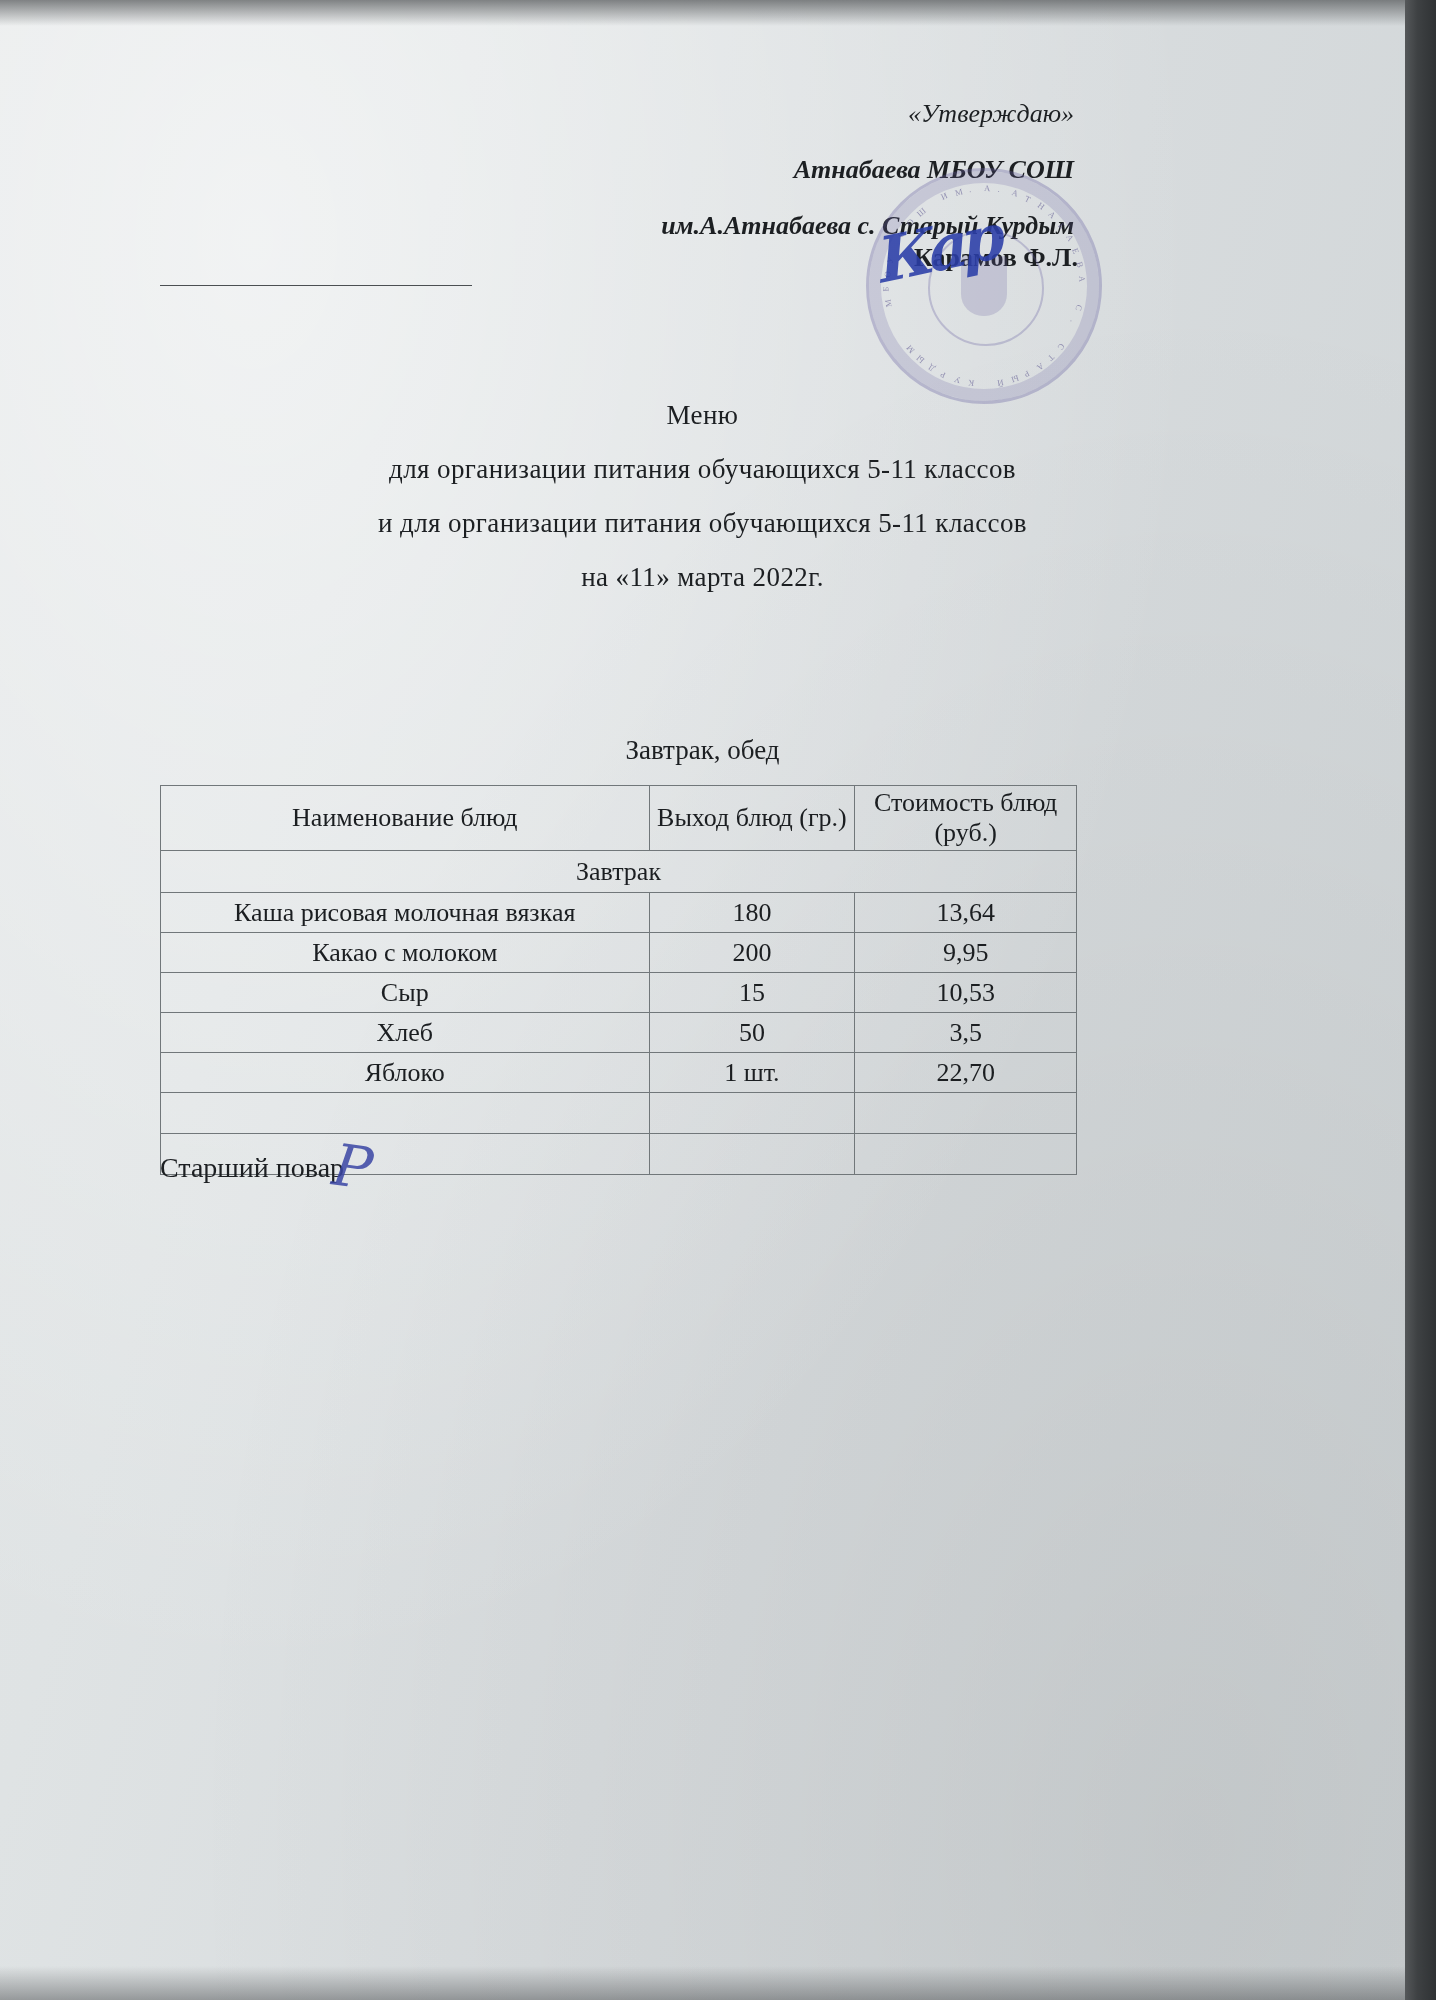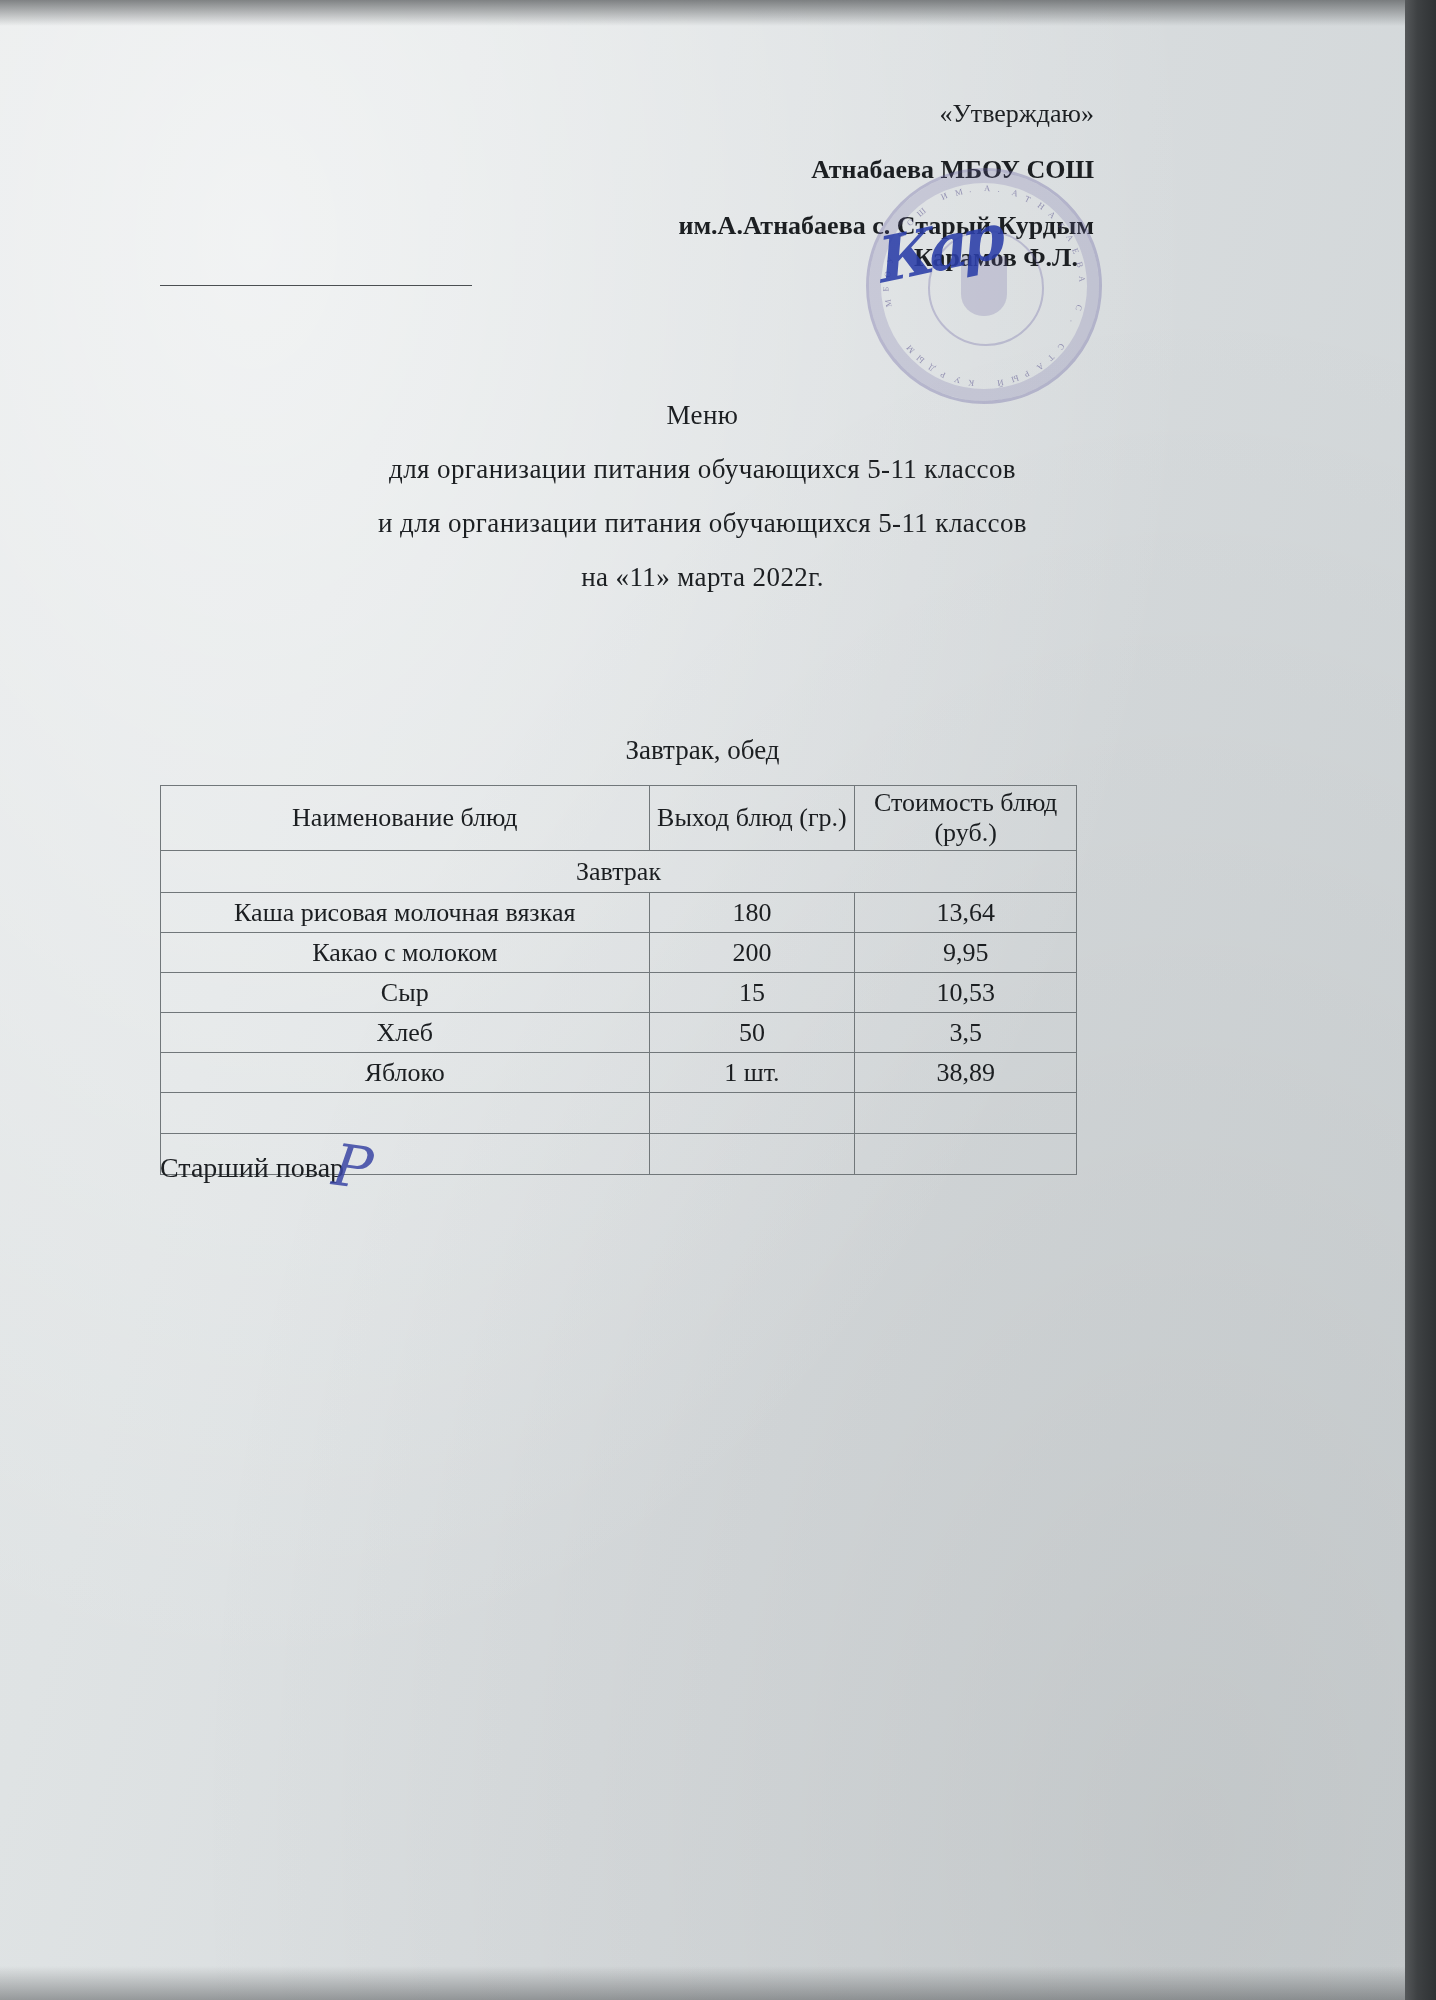--- a/index.html
+++ b/index.html
@@ -51,26 +51,27 @@
   .bottom-shadow {
     position: absolute;
     left: 0; bottom: 0;
     width: 1405px; height: 34px;
     background: linear-gradient(0deg, rgba(90,93,95,0.55), rgba(160,164,166,0.0));
   }
 
   
   .approval {
     position: absolute;
-    right: 342px;
+    right: 362px;
     top: 86px;
     width: 700px;
     text-align: right;
     font-size: 26px;
     line-height: 56px;
+    font-style: italic;
   }
   .approval .ln {
     display: block;
     white-space: nowrap;
   }
   .approval .ln.b { font-weight: bold; }
   .sign-row {
     position: absolute;
     right: 358px;
     top: 243px;
@@ -313,21 +314,21 @@
         <td>10,53</td>
       </tr>
       <tr>
         <td>Хлеб</td>
         <td>50</td>
         <td>3,5</td>
       </tr>
       <tr>
         <td>Яблоко</td>
         <td>1 шт.</td>
-        <td>38,89</td>
+        <td>22,70</td>
       </tr>
       <tr class="empty">
         <td></td>
         <td></td>
         <td></td>
       </tr>
       <tr class="empty">
         <td></td>
         <td></td>
         <td></td>

